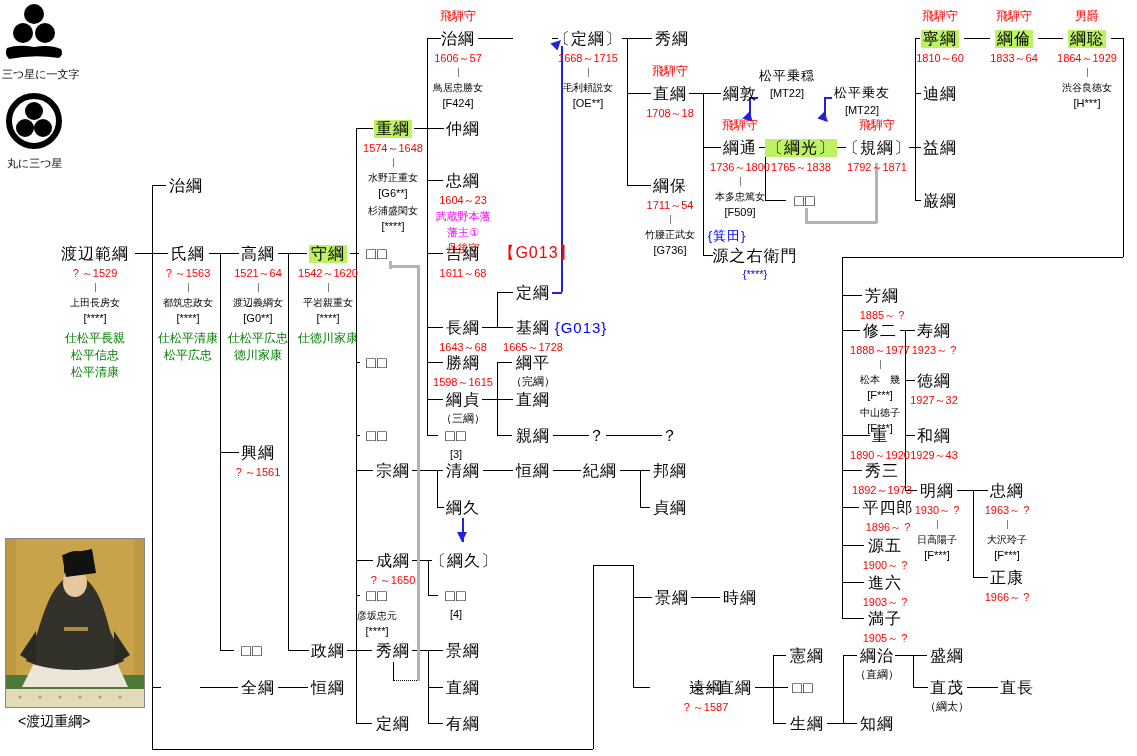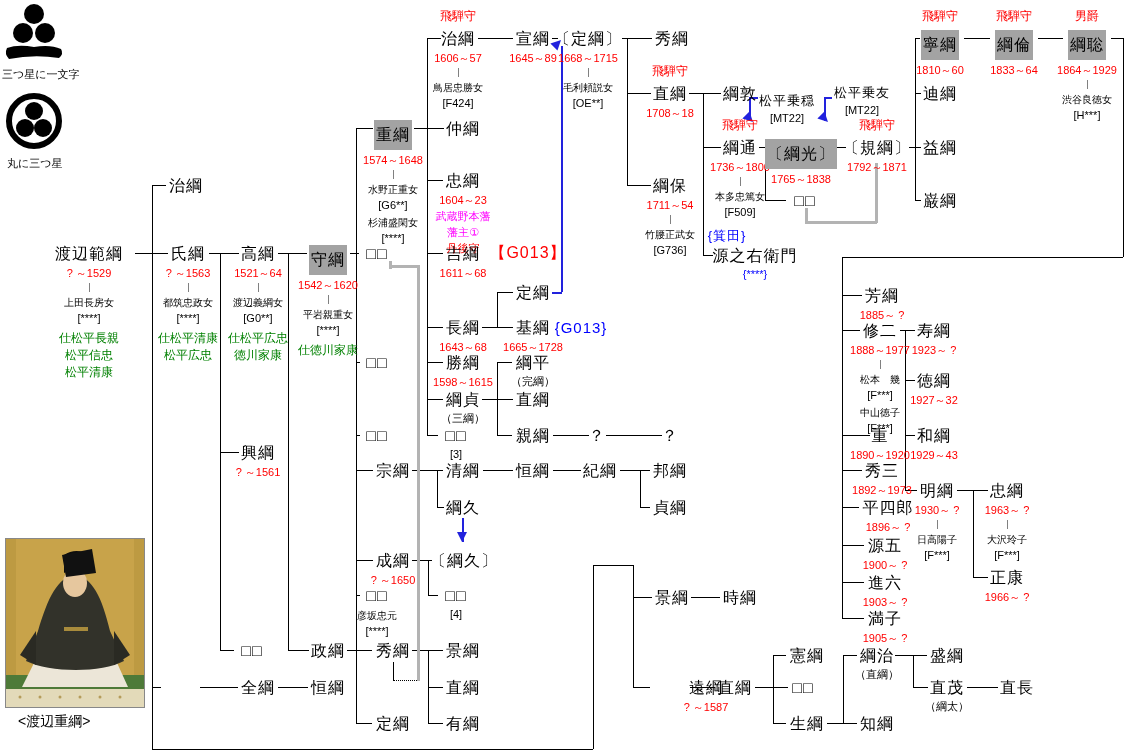--- a/index.html
+++ b/index.html
@@ -12,21 +12,21 @@
   .ln.g.h{height:3px;}
   .ln.g.v{width:3px;}
   .ln.b{background:#2222dd;}
   .ln.b.h{height:2px;}
   .ln.b.v{width:2px;}
   .ln.t{background:none;height:0;border-top:1px dotted #000;}
   .arr{position:absolute;width:0;height:0;border-left:5px solid transparent;
        border-right:5px solid transparent;border-top:10px solid #2222dd;}
   .node{position:absolute;width:130px;text-align:center;line-height:1;}
   .nm{font-size:16px;letter-spacing:1px;line-height:18px;color:#000;display:inline-block;white-space:nowrap;}
-  .hl{background:#a3a3a3;padding:6px 2px;}
+  .hl{background:#bef264;padding:0 2px;}
   .ttl{position:absolute;top:-20px;left:0;width:100%;text-align:center;color:#ff0000;font-size:12px;line-height:13px;white-space:nowrap;}
   .dt{color:#ff0000;font-size:11px;line-height:13px;margin-top:4px;white-space:nowrap;}
   .bar{width:1px;height:9px;background:#808080;margin:3px auto 1px;}
   .sp{font-size:10px;line-height:15px;margin-top:3px;color:#000;white-space:nowrap;}
   .cd{font-size:11px;line-height:13px;margin-top:2px;color:#000;white-space:nowrap;}
   .sv{color:#008000;font-size:12px;line-height:17px;white-space:nowrap;}
   .svb{margin-top:5px;}
   .nt{font-size:11px;line-height:13px;margin-top:3px;white-space:nowrap;}
   .crest{position:absolute;}
   .crest-label{position:absolute;font-size:11px;color:#000;white-space:nowrap;}
@@ -211,21 +211,21 @@
     <div class="ln h b" style="left: 552px; top: 292px; width: 10px;"></div>
     <div class="ln v b" style="left: 462px; top: 518px; height: 24px;"></div>
     <div class="ln h b" style="left: 749px; top: 97px; width: 9px;"></div>
     <div class="ln v b" style="left: 749px; top: 97px; height: 24px;"></div>
     <div class="ln h b" style="left: 824px; top: 97px; width: 8px;"></div>
     <div class="ln v b" style="left: 824px; top: 97px; height: 24px;"></div>
     <div class="arr" style="left: 556px; top: 30px; transform-origin: 5px 10px; transform: rotate(-135deg);"></div>
     <div class="arr" style="left: 457px; top: 532px; transform-origin: 5px 10px; transform: rotate(0deg);"></div>
     <div class="arr" style="left: 748px; top: 112px; transform-origin: 5px 10px; transform: rotate(-45deg);"></div>
     <div class="arr" style="left: 823px; top: 112px; transform-origin: 5px 10px; transform: rotate(-45deg);"></div>
-    <div class="node" style="left: 24px; top: 245px;"><div class="nm">渡辺範綱</div><div class="dt">? ～1529</div><div class="bar"></div><div class="sp">上田長房女</div><div class="cd">[****]</div><div class="sv svb">仕松平長親</div><div class="sv">松平信忠</div><div class="sv">松平清康</div></div>
+    <div class="node" style="left: 30px; top: 245px;"><div class="nm">渡辺範綱</div><div class="dt">? ～1529</div><div class="bar"></div><div class="sp">上田長房女</div><div class="cd">[****]</div><div class="sv svb">仕松平長親</div><div class="sv">松平信忠</div><div class="sv">松平清康</div></div>
     <div class="node" style="left: 123px; top: 245px;"><div class="nm">氏綱</div><div class="dt">? ～1563</div><div class="bar"></div><div class="sp">都筑忠政女</div><div class="cd">[****]</div><div class="sv svb">仕松平清康</div><div class="sv">松平広忠</div></div>
     <div class="node" style="left: 193px; top: 245px;"><div class="nm">高綱</div><div class="dt">1521～64</div><div class="bar"></div><div class="sp">渡辺義綱女</div><div class="cd">[G0**]</div><div class="sv svb">仕松平広忠</div><div class="sv">徳川家康</div></div>
     <div class="node" style="left: 263px; top: 245px;"><div class="nm hl">守綱</div><div class="dt">1542～1620</div><div class="bar"></div><div class="sp">平岩親重女</div><div class="cd">[****]</div><div class="sv svb">仕徳川家康</div></div>
     <div class="node" style="left: 121px; top: 177px;"><div class="nm">治綱</div></div>
     <div class="node" style="left: 193px; top: 444px;"><div class="nm">興綱</div><div class="dt">? ～1561</div></div>
     <div class="node" style="left: 187px; top: 642px;"><div class="nm">□□</div></div>
     <div class="node" style="left: 193px; top: 679px;"><div class="nm">全綱</div></div>
     <div class="node" style="left: 263px; top: 679px;"><div class="nm">恒綱</div></div>
     <div class="node" style="left: 263px; top: 642px;"><div class="nm">政綱</div></div>
     <div class="node" style="left: 328px; top: 642px;"><div class="nm">秀綱</div></div>
@@ -237,26 +237,25 @@
     <div class="node" style="left: 312px; top: 245px;"><div class="nm">□□</div></div>
     <div class="node" style="left: 312px; top: 354px;"><div class="nm">□□</div></div>
     <div class="node" style="left: 312px; top: 427px;"><div class="nm">□□</div></div>
     <div class="node" style="left: 328px; top: 462px;"><div class="nm">宗綱</div></div>
     <div class="node" style="left: 328px; top: 552px;"><div class="nm">成綱</div><div class="dt">? ～1650</div></div>
     <div class="node" style="left: 312px; top: 587px;"><div class="nm">□□</div><div class="sp">彦坂忠元</div><div class="cd">[****]</div></div>
     <div class="node" style="left: 393px; top: 30px;"><div class="ttl">飛騨守</div><div class="nm">治綱</div><div class="dt">1606～57</div><div class="bar"></div><div class="sp">鳥居忠勝女</div><div class="cd">[F424]</div></div>
     <div class="node" style="left: 398px; top: 120px;"><div class="nm">仲綱</div></div>
     <div class="node" style="left: 398px; top: 172px;"><div class="nm">忠綱</div><div class="dt">1604～23</div><div class="nt" style="color: rgb(255, 0, 255);">武蔵野本藩</div><div class="nt" style="color: rgb(255, 0, 255);">藩主①</div><div class="nt" style="color: rgb(255, 0, 0);">丹後守</div></div>
     <div class="node" style="left: 398px; top: 245px;"><div class="nm">吉綱</div><div class="dt">1611～68</div></div>
-    <div class="node" style="left: 463px; top: 244px;"><div class="nm" style="color: rgb(255, 0, 0);">【G013】</div></div>
+    <div class="node" style="left: 463px; top: 244px; padding-left: 9px;"><div class="nm" style="color: rgb(255, 0, 0);">【G013】</div></div>
     <div class="node" style="left: 398px; top: 319px;"><div class="nm">長綱</div><div class="dt">1643～68</div></div>
     <div class="node" style="left: 398px; top: 354px;"><div class="nm">勝綱</div><div class="dt">1598～1615</div></div>
     <div class="node" style="left: 398px; top: 391px;"><div class="nm">綱貞</div><div class="nt" style="color: rgb(0, 0, 0);">（三綱）</div></div>
     <div class="node" style="left: 391px; top: 427px;"><div class="nm">□□</div><div class="nt" style="color: rgb(0, 0, 0);">[3]</div></div>
-    <div class="node" style="left: 468px; top: 30px;"><div class="nm">宣綱</div><div class="dt">1645～89</div></div>
     <div class="node" style="left: 523px; top: 30px;"><div class="nm">〔定綱〕</div><div class="dt">1668～1715</div><div class="bar"></div><div class="sp">毛利頼説女</div><div class="cd">[OE**]</div></div>
     <div class="node" style="left: 607px; top: 30px;"><div class="nm">秀綱</div></div>
     <div class="node" style="left: 468px; top: 284px;"><div class="nm">定綱</div></div>
     <div class="node" style="left: 468px; top: 319px;"><div class="nm">基綱</div><div class="dt">1665～1728</div></div>
     <div class="node" style="left: 516px; top: 319px;"><div class="nm" style="font-size: 15px; color: rgb(0, 0, 255);">{G013}</div></div>
     <div class="node" style="left: 468px; top: 354px;"><div class="nm">綱平</div><div class="nt" style="color: rgb(0, 0, 0);">（完綱）</div></div>
     <div class="node" style="left: 468px; top: 391px;"><div class="nm">直綱</div></div>
     <div class="node" style="left: 468px; top: 427px;"><div class="nm">親綱</div></div>
     <div class="node" style="left: 532px; top: 427px;"><div class="nm">？</div></div>
     <div class="node" style="left: 605px; top: 427px;"><div class="nm">？</div></div>
@@ -270,21 +269,21 @@
     <div class="node" style="left: 391px; top: 587px;"><div class="nm">□□</div><div class="nt" style="color: rgb(0, 0, 0);">[4]</div></div>
     <div class="node" style="left: 605px; top: 85px;"><div class="ttl">飛騨守</div><div class="nm">直綱</div><div class="dt">1708～18</div></div>
     <div class="node" style="left: 605px; top: 177px;"><div class="nm">綱保</div><div class="dt">1711～54</div><div class="bar"></div><div class="sp">竹腰正武女</div><div class="cd">[G736]</div></div>
     <div class="node" style="left: 675px; top: 85px;"><div class="nm">綱敦</div></div>
     <div class="node" style="left: 675px; top: 139px;"><div class="ttl">飛騨守</div><div class="nm">綱通</div><div class="dt">1736～1800</div><div class="bar"></div><div class="sp">本多忠篤女</div><div class="cd">[F509]</div></div>
     <div class="node" style="left: 690px; top: 247px;"><div class="nm">源之右衛門</div><div class="nt" style="color: rgb(0, 0, 255);">{****}</div></div>
     <div class="node" style="left: 662px; top: 227px;"><div class="nm" style="font-size: 13px; color: rgb(0, 0, 255);">{箕田}</div></div>
     <div class="node" style="left: 736px; top: 139px;"><div class="nm hl">〔綱光〕</div><div class="dt">1765～1838</div></div>
     <div class="node" style="left: 740px; top: 192px;"><div class="nm">□□</div></div>
     <div class="node" style="left: 812px; top: 139px;"><div class="ttl">飛騨守</div><div class="nm">〔規綱〕</div><div class="dt">1792～1871</div></div>
-    <div class="node" style="left: 722px; top: 92px;"><div class="nm" style="font-size: 13px;">松平乗穏</div><div class="cd">[MT22]</div></div>
+    <div class="node" style="left: 722px; top: 67px;"><div class="nm" style="font-size: 13px;">松平乗穏</div><div class="cd">[MT22]</div></div>
     <div class="node" style="left: 797px; top: 84px;"><div class="nm" style="font-size: 13px;">松平乗友</div><div class="cd">[MT22]</div></div>
     <div class="node" style="left: 875px; top: 30px;"><div class="ttl">飛騨守</div><div class="nm hl">寧綱</div><div class="dt">1810～60</div></div>
     <div class="node" style="left: 875px; top: 85px;"><div class="nm">迪綱</div></div>
     <div class="node" style="left: 875px; top: 139px;"><div class="nm">益綱</div></div>
     <div class="node" style="left: 875px; top: 192px;"><div class="nm">巌綱</div></div>
     <div class="node" style="left: 949px; top: 30px;"><div class="ttl">飛騨守</div><div class="nm hl">綱倫</div><div class="dt">1833～64</div></div>
     <div class="node" style="left: 1022px; top: 30px;"><div class="ttl">男爵</div><div class="nm hl">綱聡</div><div class="dt">1864～1929</div><div class="bar"></div><div class="sp">渋谷良徳女</div><div class="cd">[H***]</div></div>
     <div class="node" style="left: 817px; top: 287px;"><div class="nm">芳綱</div><div class="dt">1885～ ?</div></div>
     <div class="node" style="left: 815px; top: 322px;"><div class="nm">修二</div><div class="dt">1888～1977</div><div class="bar"></div><div class="sp">松本　幾</div><div class="cd">[F***]</div><div class="sp">中山徳子</div><div class="cd">[F***]</div></div>
     <div class="node" style="left: 815px; top: 427px;"><div class="nm">重</div><div class="dt">1890～1920</div></div>

